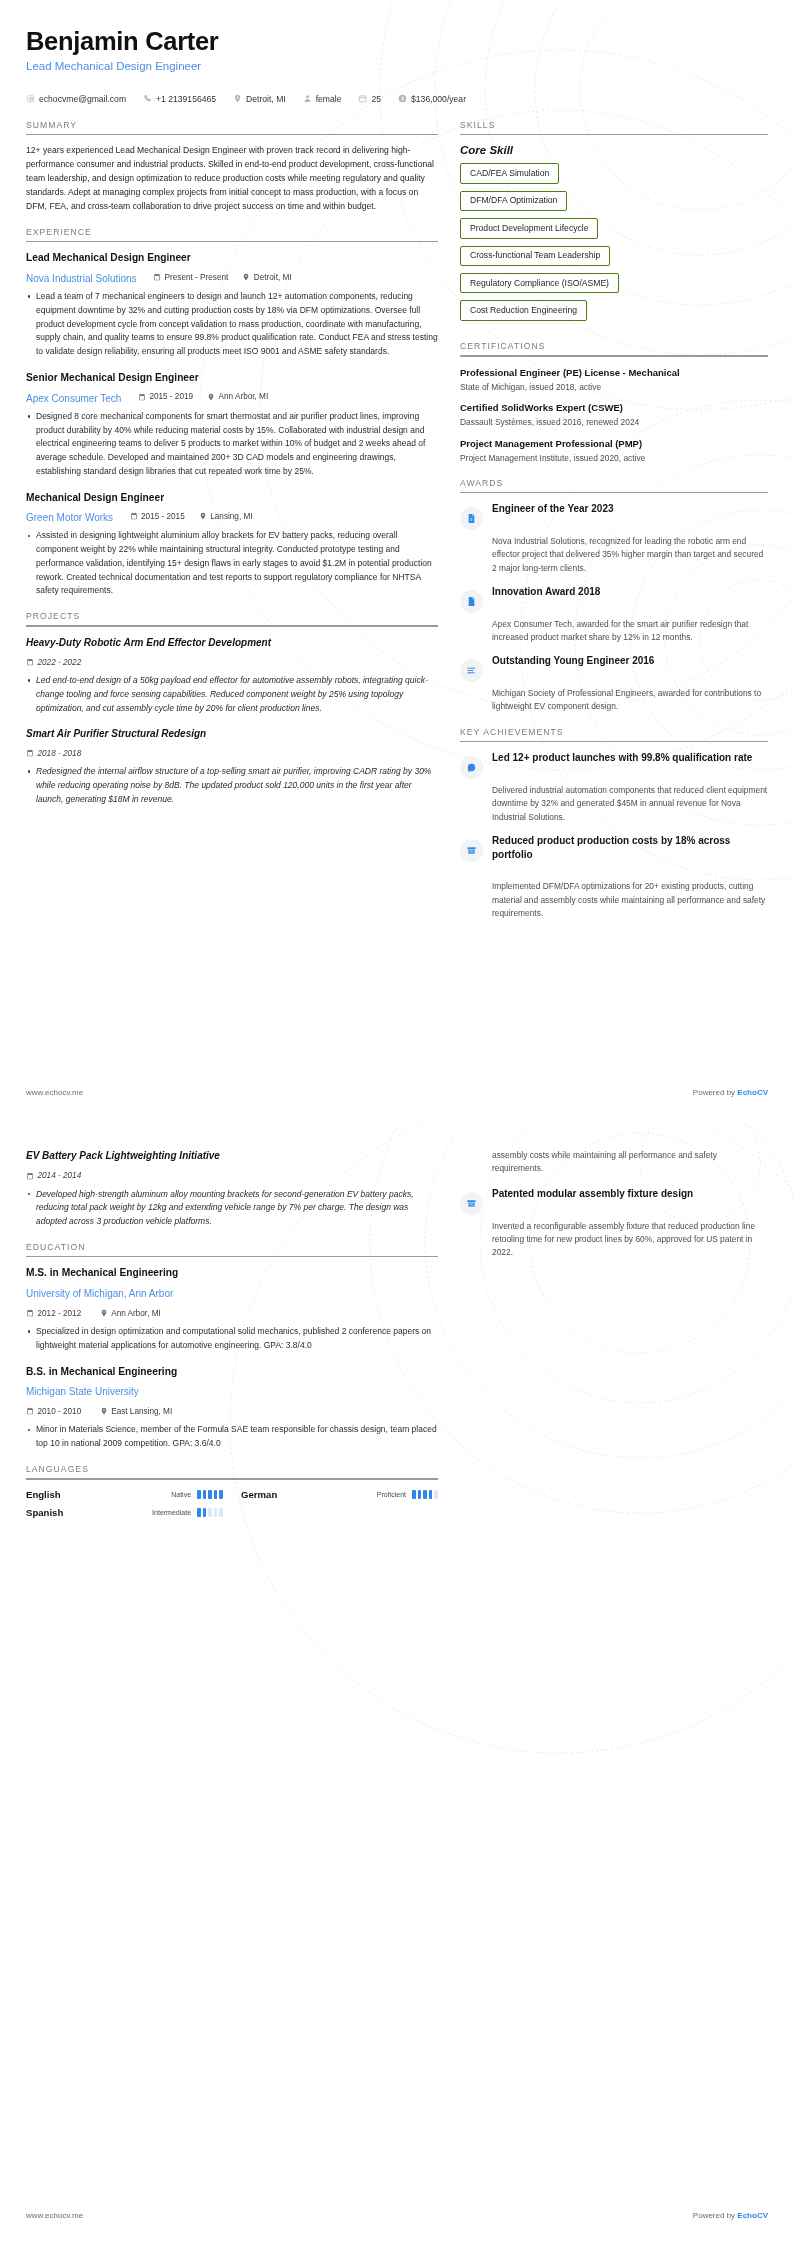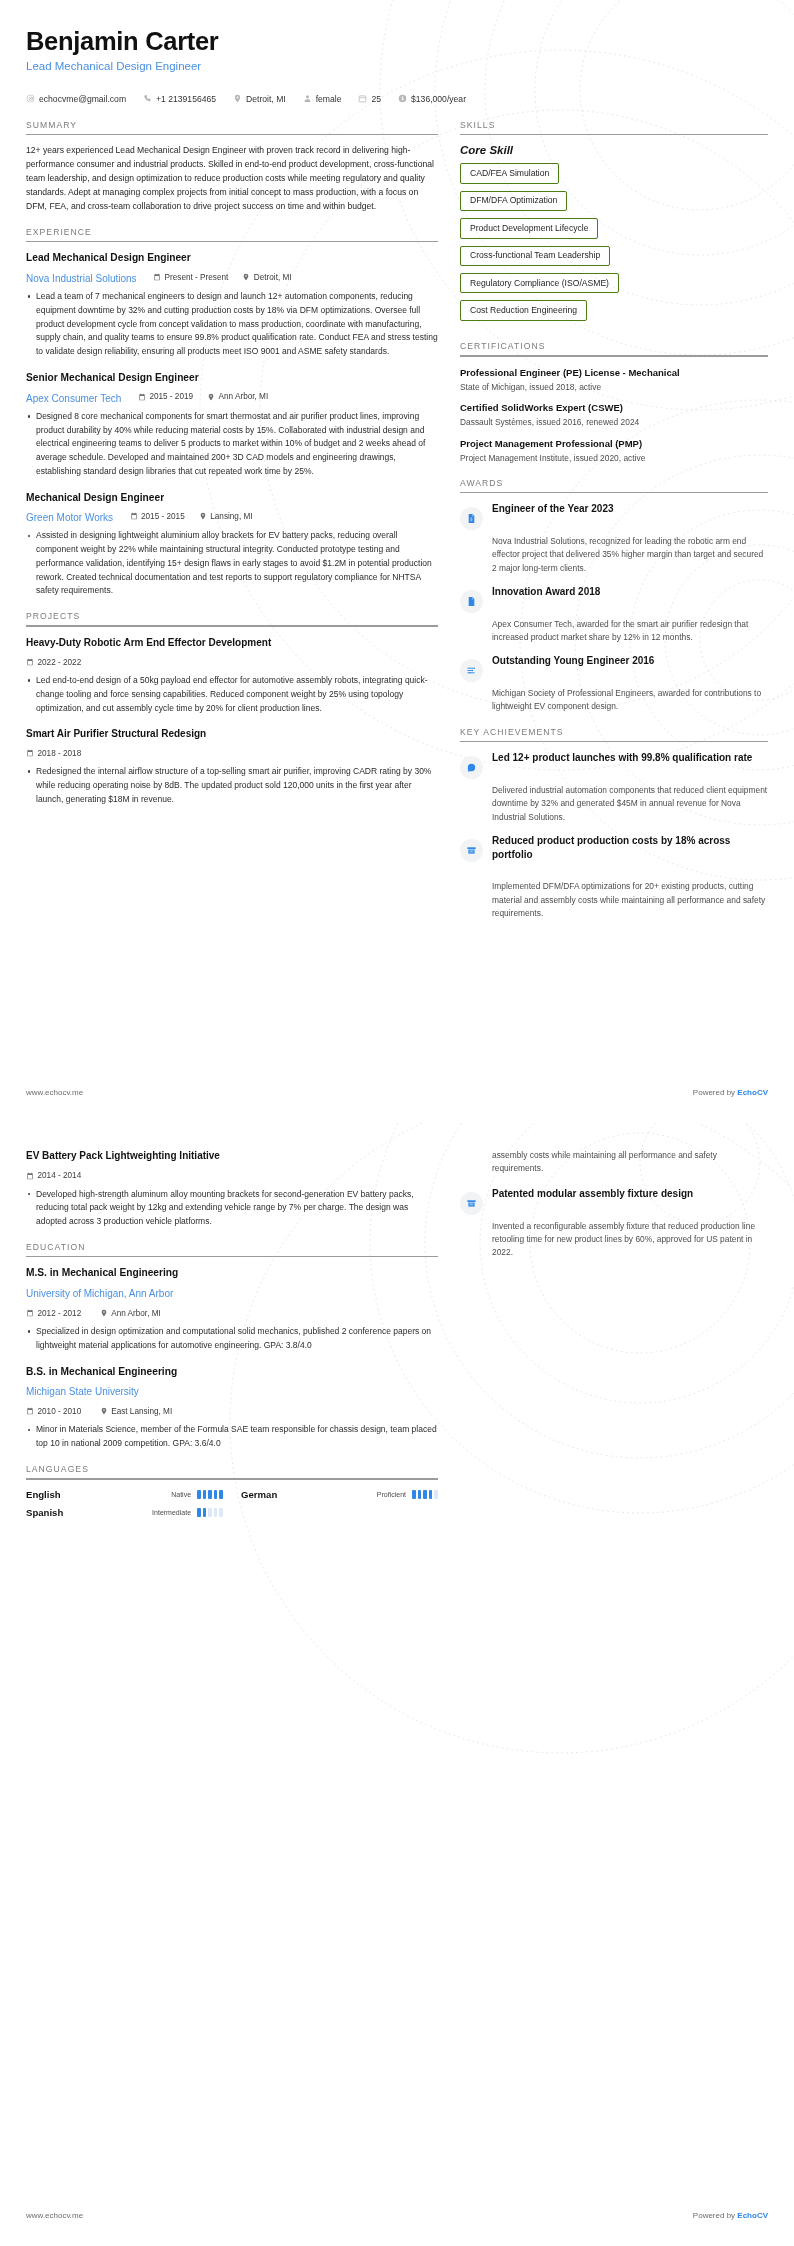--- a/index.html
+++ b/index.html
@@ -154,21 +154,21 @@
   ul.bullets li::before {
     content: "";
     position: absolute;
     left: 1.5px; top: 5.2px;
     width: 2.6px; height: 2.6px;
     border-radius: 50%;
     background: #3c3c3c;
   }
 
   
-  .proj { margin-bottom: 11px; }
+  .proj { margin-bottom: 11px; font-style: italic; }
   .proj-title {
     font-size: 10px;
     font-weight: bold;
     color: #131313;
     line-height: 1.35;
   }
   .proj-meta { margin-top: 3px; }
   .proj-desc {
     font-size: 8.5px;
     line-height: 1.62;

